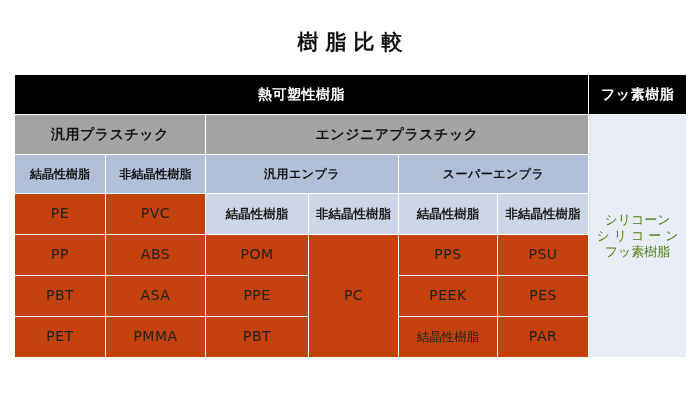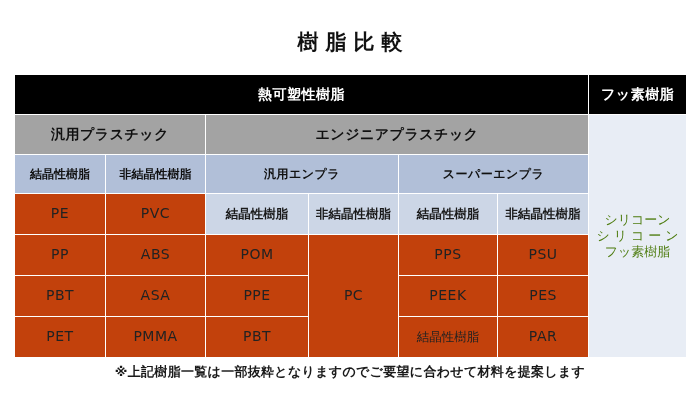--- a/index.html
+++ b/index.html
@@ -201,15 +201,14 @@
           <td class="d">PET</td>
           <td class="d">PMMA</td>
           <td class="d">PBT</td>
           <td class="d jp">結晶性樹脂</td>
           <td class="d">PAR</td>
         </tr>
       </tbody>
     </table>
   </div>
 
-  <div class="note">※上記樹脂一覧は一部抜粋となりますのでご要望に合わせて材料を提案します</div>
 
 </div>
 
 </body></html>

